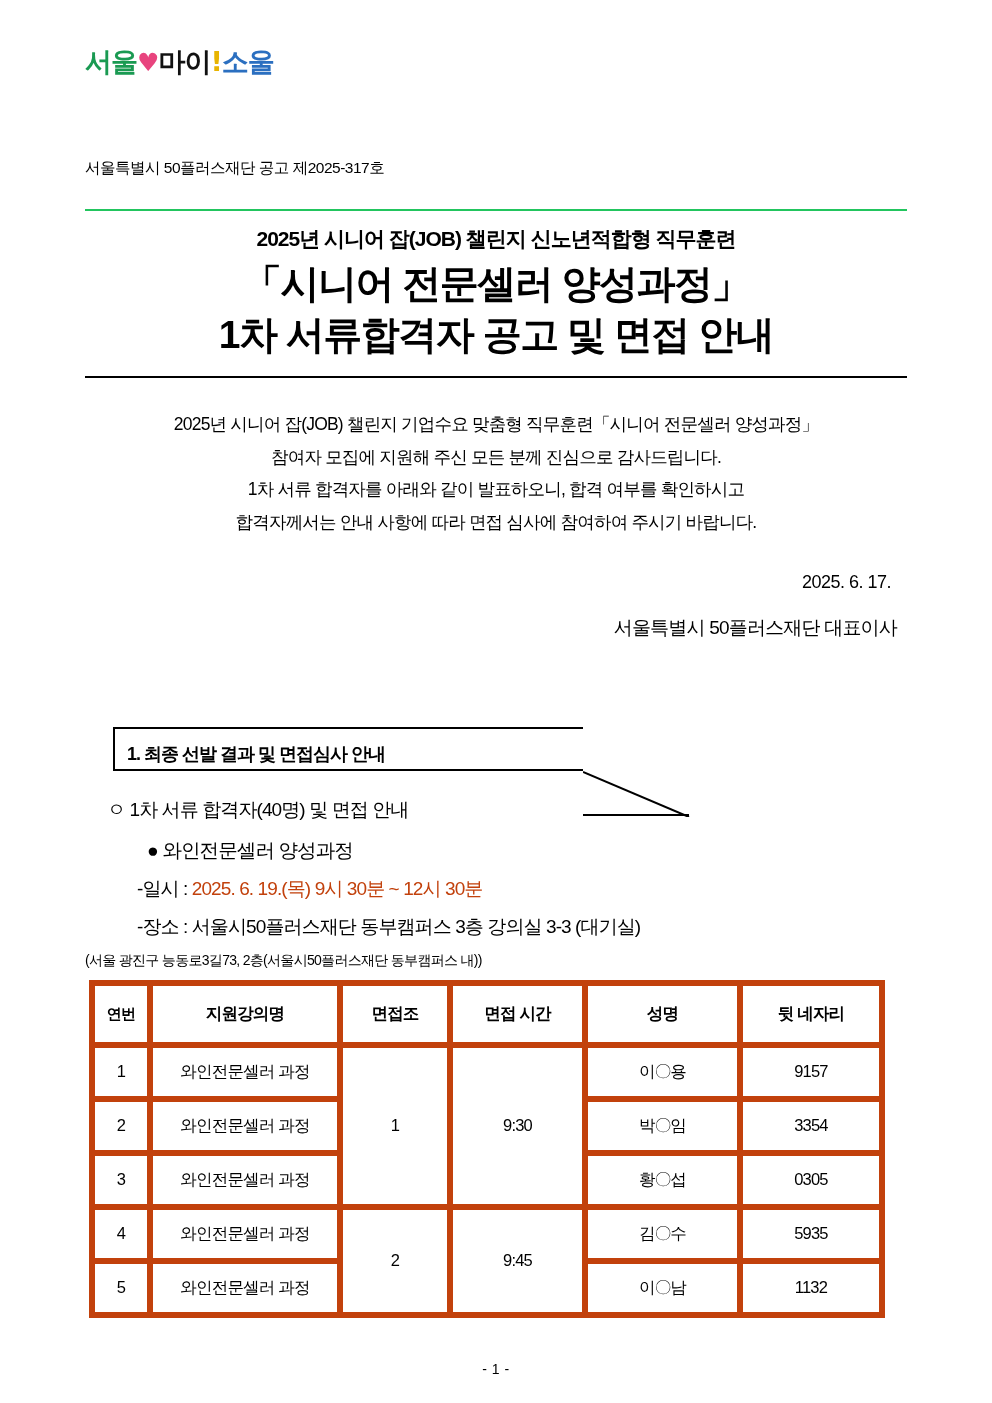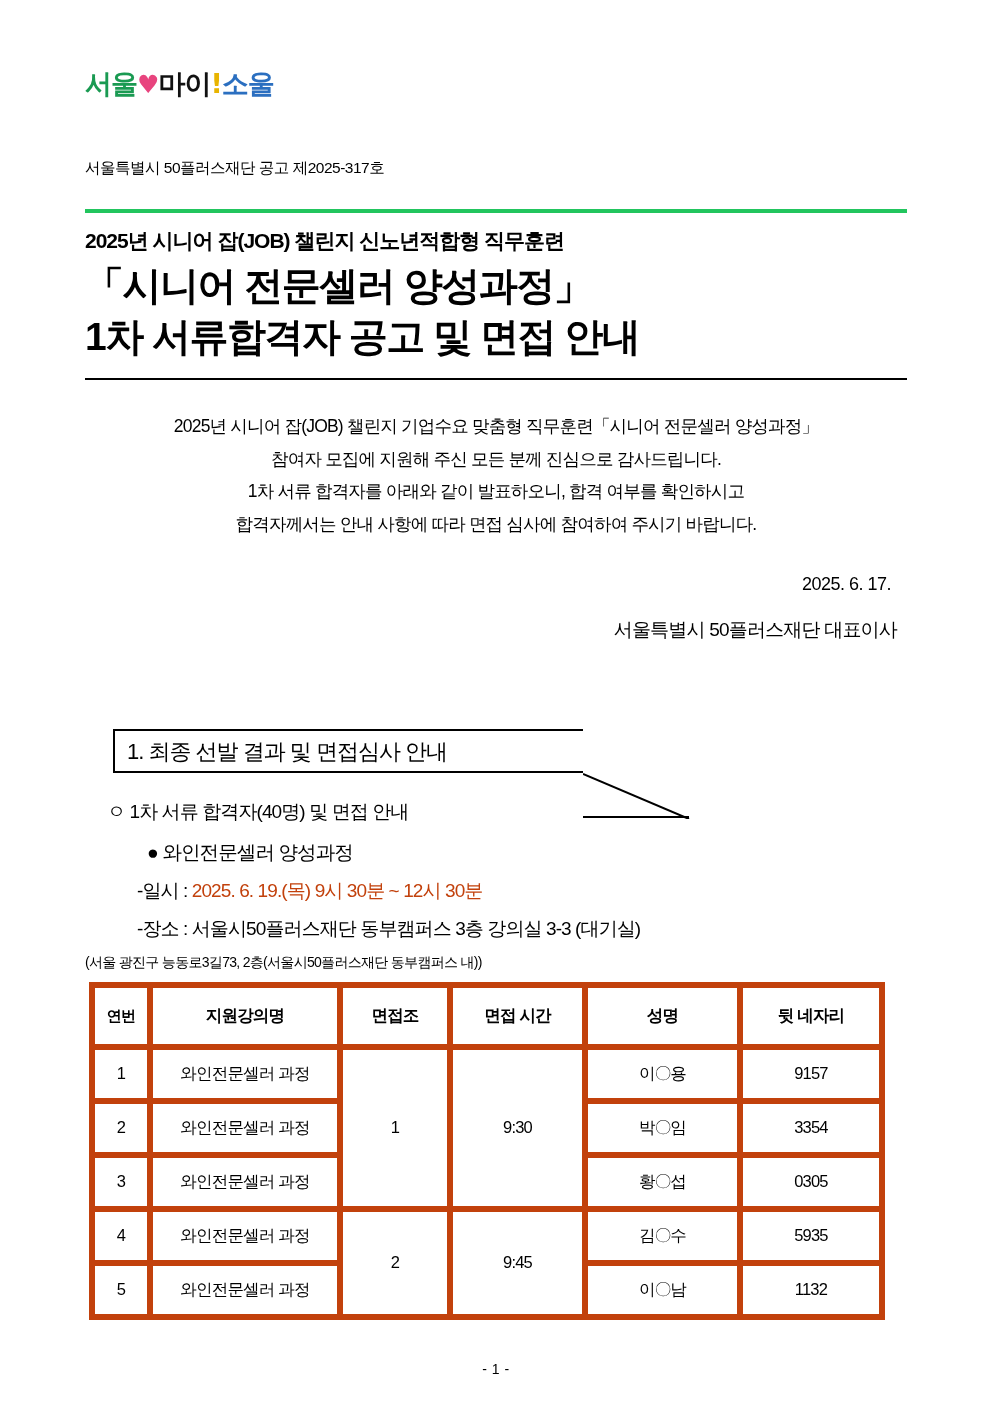--- a/index.html
+++ b/index.html
@@ -24,21 +24,21 @@
   }
 
   
   .logo-row {
     position: relative;
     height: 110px;
   }
   .logo-seoul {
     position: absolute;
     left: 0;
-    top: 66px;
+    top: 44px;
     font-size: 27px;
     font-weight: bold;
     letter-spacing: -1px;
     white-space: nowrap;
     font-family: "DejaVu Sans", sans-serif;
   }
   .logo-seoul .s1 { color: #1a9a52; }
   .logo-seoul .heart { color: #e8447e; font-size: 25px; }
   .logo-seoul .s2 { color: #111111; }
   .logo-seoul .bang { color: #e8b400; }
@@ -69,23 +69,24 @@
   
   .notice-no {
     font-size: 15.5px;
     letter-spacing: -0.5px;
     margin-top: 48px;
     margin-bottom: 10px;
   }
 
   
   .title-block {
-    border-top: 4px solid #22c55e;
+    border-top: 2px solid #22c55e;
     border-bottom: 2px solid #000;
     padding: 14px 0 16px 0;
+    text-align: center;
     margin-top: 30px;
   }
   .title-small {
     font-size: 21px;
     font-weight: bold;
     letter-spacing: -1px;
     margin-bottom: 6px;
   }
   .title-main {
     font-size: 39px;
@@ -125,24 +126,24 @@
   
   .section-wrap {
     margin-top: 86px;
     margin-left: 28px;
     position: relative;
     height: 48px;
   }
   .section-head {
     position: relative;
     display: inline-block;
-    font-size: 22px;
-    font-weight: normal;
+    font-size: 18px;
+    font-weight: bold;
     letter-spacing: -1px;
-    padding: 8px 26px 7px 14px;
+    padding: 15px 26px 7px 14px;
   }
   .section-head .txt { position: relative; z-index: 2; }
   .section-box {
     position: absolute;
     left: 0;
     top: 0;
     width: 470px;
     height: 44px;
     box-sizing: border-box;
     border-top: 2px solid #000;

